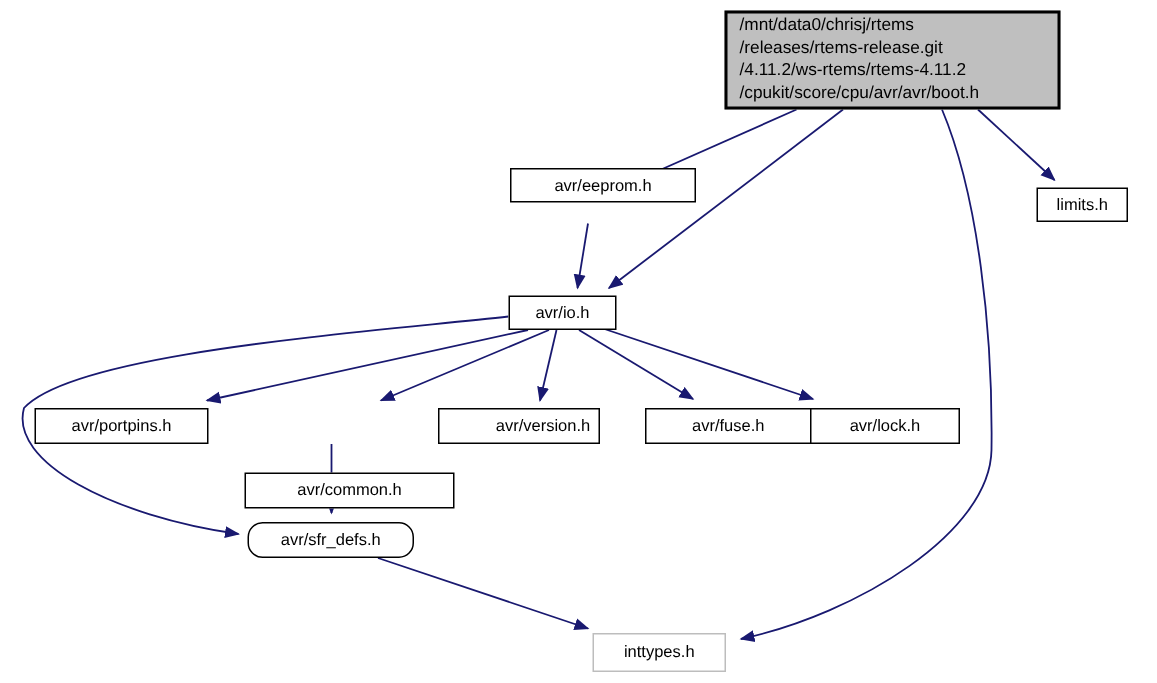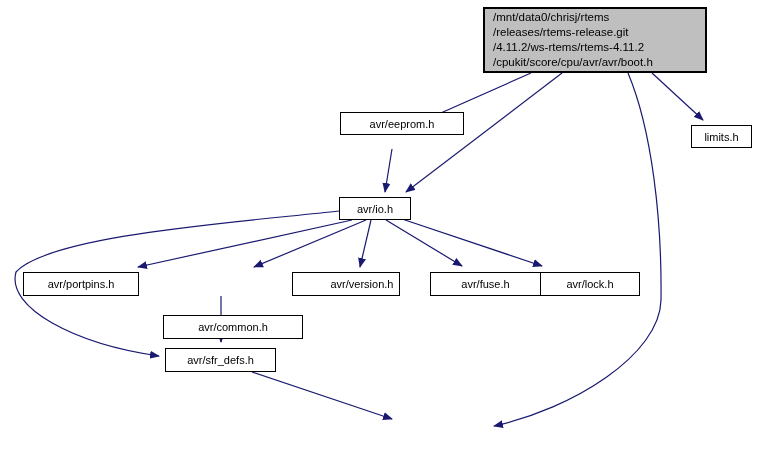--- a/index.html
+++ b/index.html
@@ -48,21 +48,21 @@
     cursor: default;
   }
   .node-eeprom   { left: 340px; top: 112px; width: 124px; height: 23px; }
   .node-limits   { left: 691px; top: 125px; width: 61px;  height: 23px; }
   .node-io       { left: 339px; top: 197px; width: 72px;  height: 23px; }
   .node-portpins { left: 23px;  top: 272px; width: 116px; height: 24px; }
   .node-common   { left: 163px; top: 272px; width: 140px; height: 24px; margin-top: 43px; }
   .node-version  { left: 292px; top: 272px; width: 108px; height: 24px; padding-left: 32px; }
   .node-fuse     { left: 430px; top: 272px; width: 111px;  height: 24px; }
   .node-lock     { left: 540px; top: 272px; width: 100px;  height: 24px; }
-  .node-sfrdefs  { left: 165px; top: 348px; width: 111px; height: 24px; }
+  .node-sfrdefs  { left: 165px; top: 348px; width: 111px; height: 24px; border-radius: 10px; }
   .node-inttypes { left: 395px; top: 422px; width: 89px;  height: 26px; border-color: #bdbdbd; }
   .edge {
     fill: none;
     stroke: #191970;
     stroke-width: 1.2;
   }
 </style>
 </head>
 <body>
 
@@ -95,14 +95,15 @@
 /cpukit/score/cpu/avr/avr/boot.h</div>
   <div class="node node-eeprom">avr/eeprom.h</div>
   <div class="node node-limits">limits.h</div>
   <div class="node node-io">avr/io.h</div>
   <div class="node node-portpins">avr/portpins.h</div>
   <div class="node node-common">avr/common.h</div>
   <div class="node node-version">avr/version.h</div>
   <div class="node node-fuse">avr/fuse.h</div>
   <div class="node node-lock">avr/lock.h</div>
   <div class="node node-sfrdefs">avr/sfr_defs.h</div>
+  <div class="node node-inttypes">inttypes.h</div>
 
 </div>
 
 </body></html>

